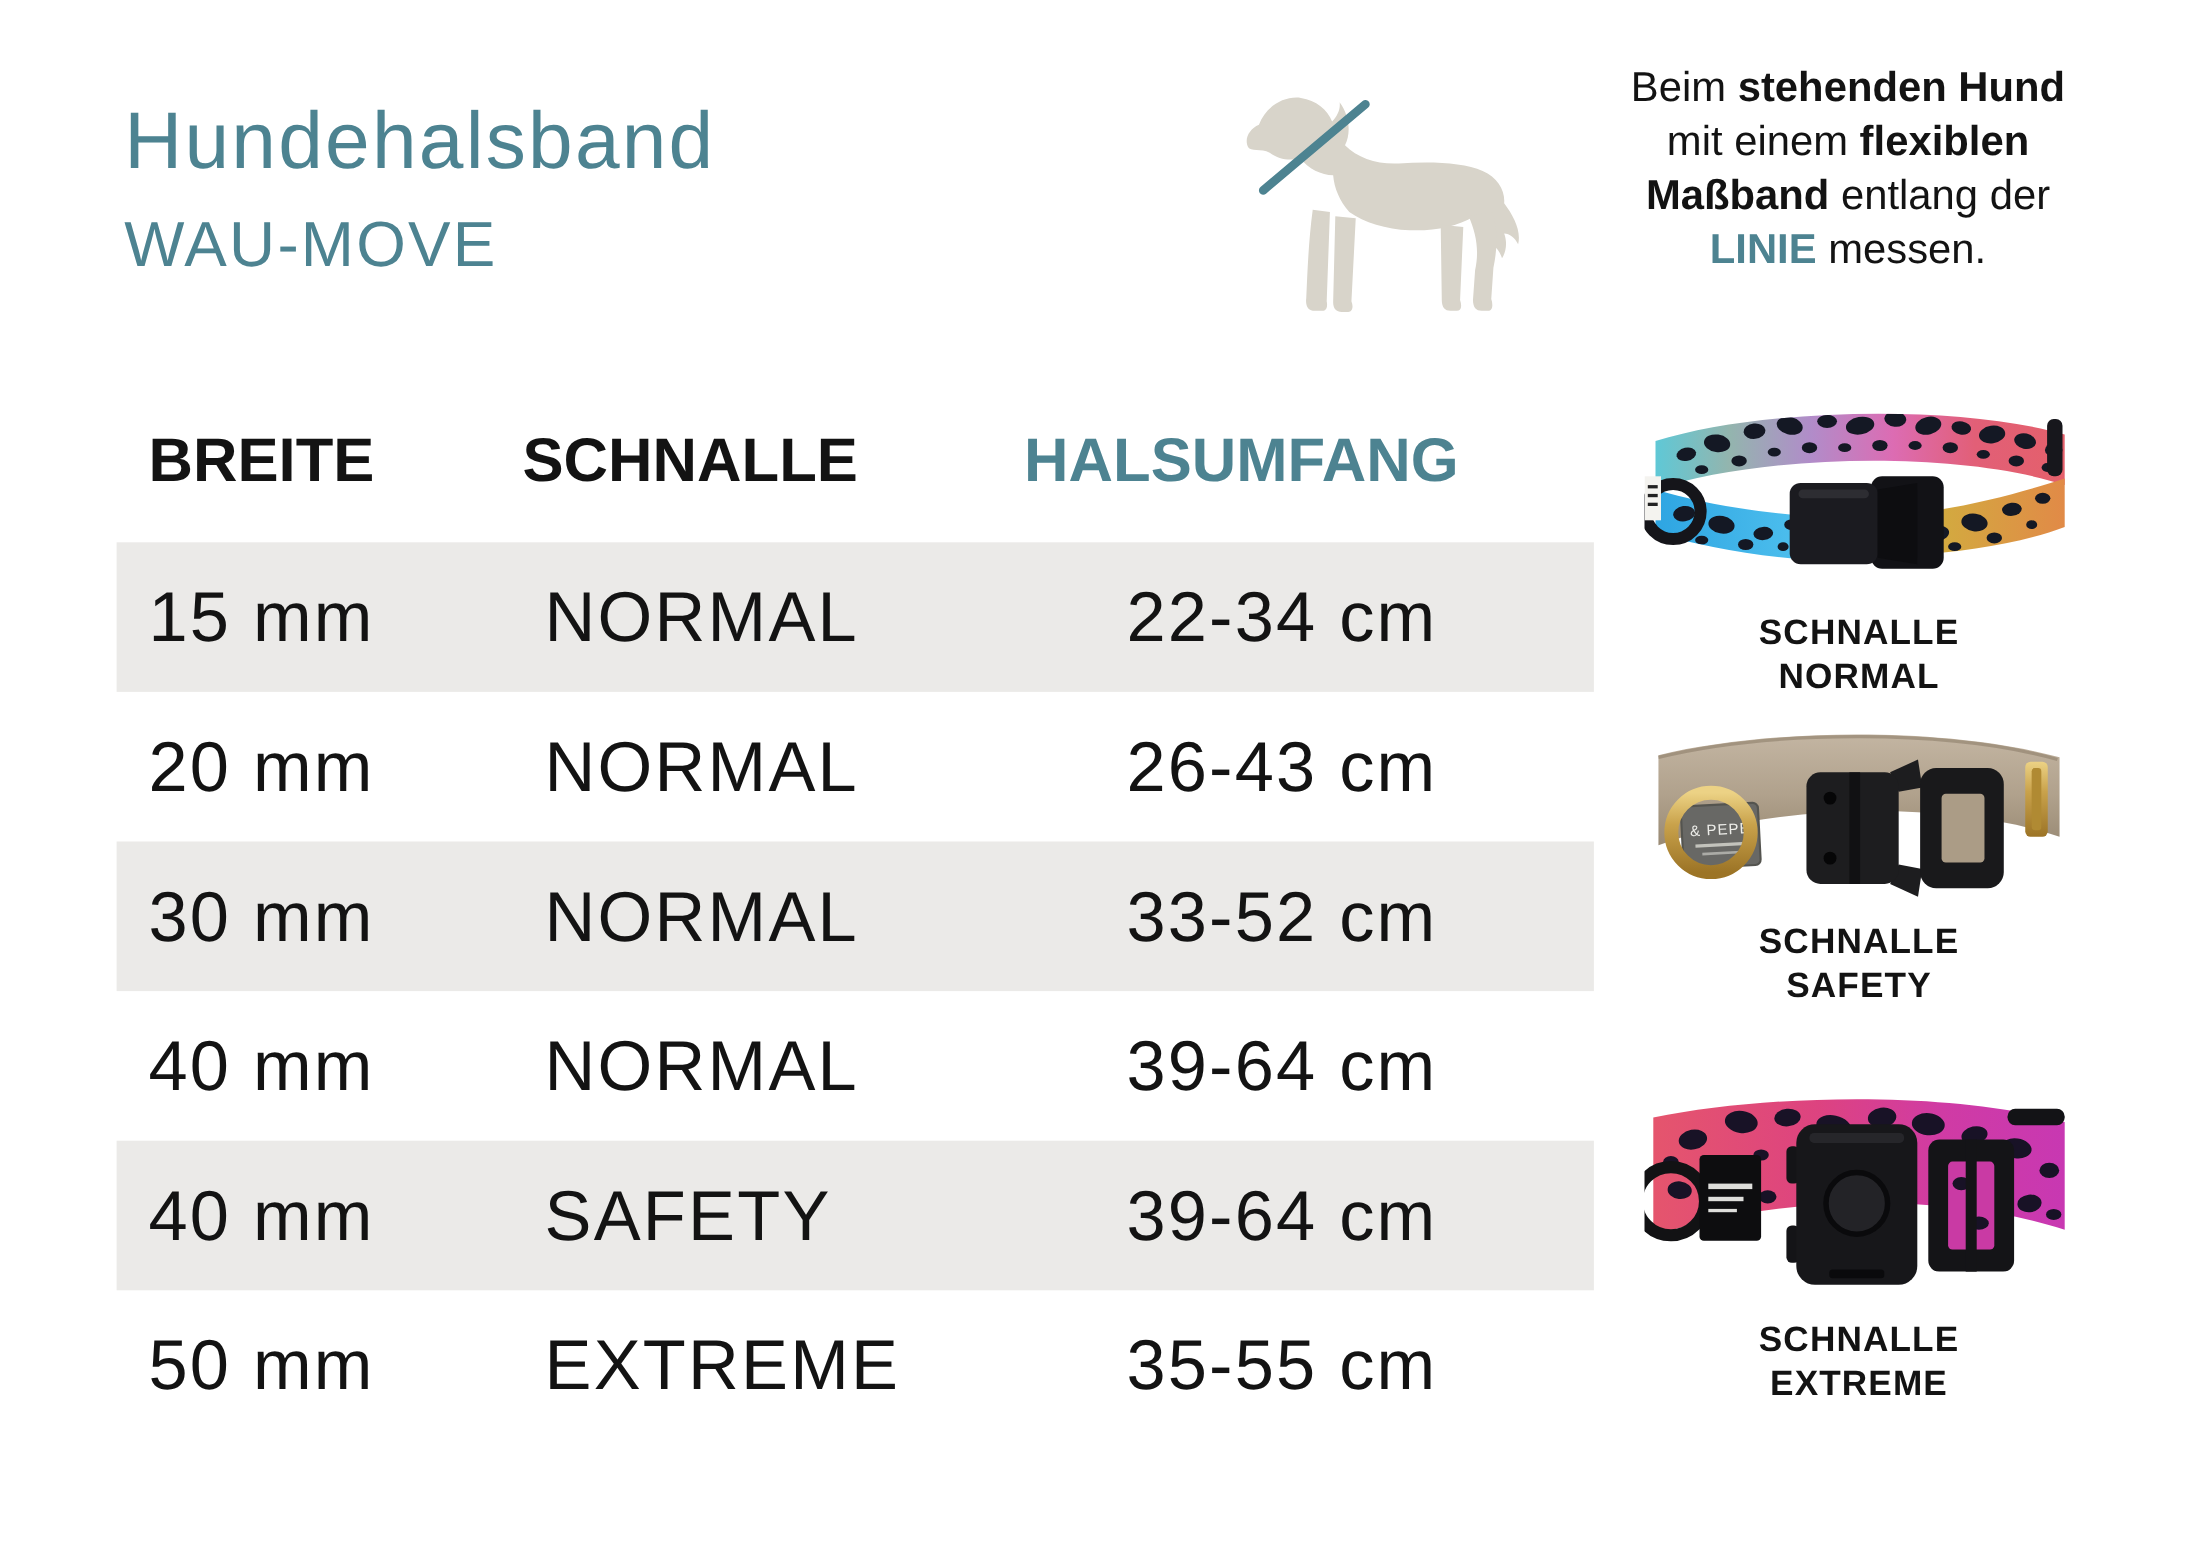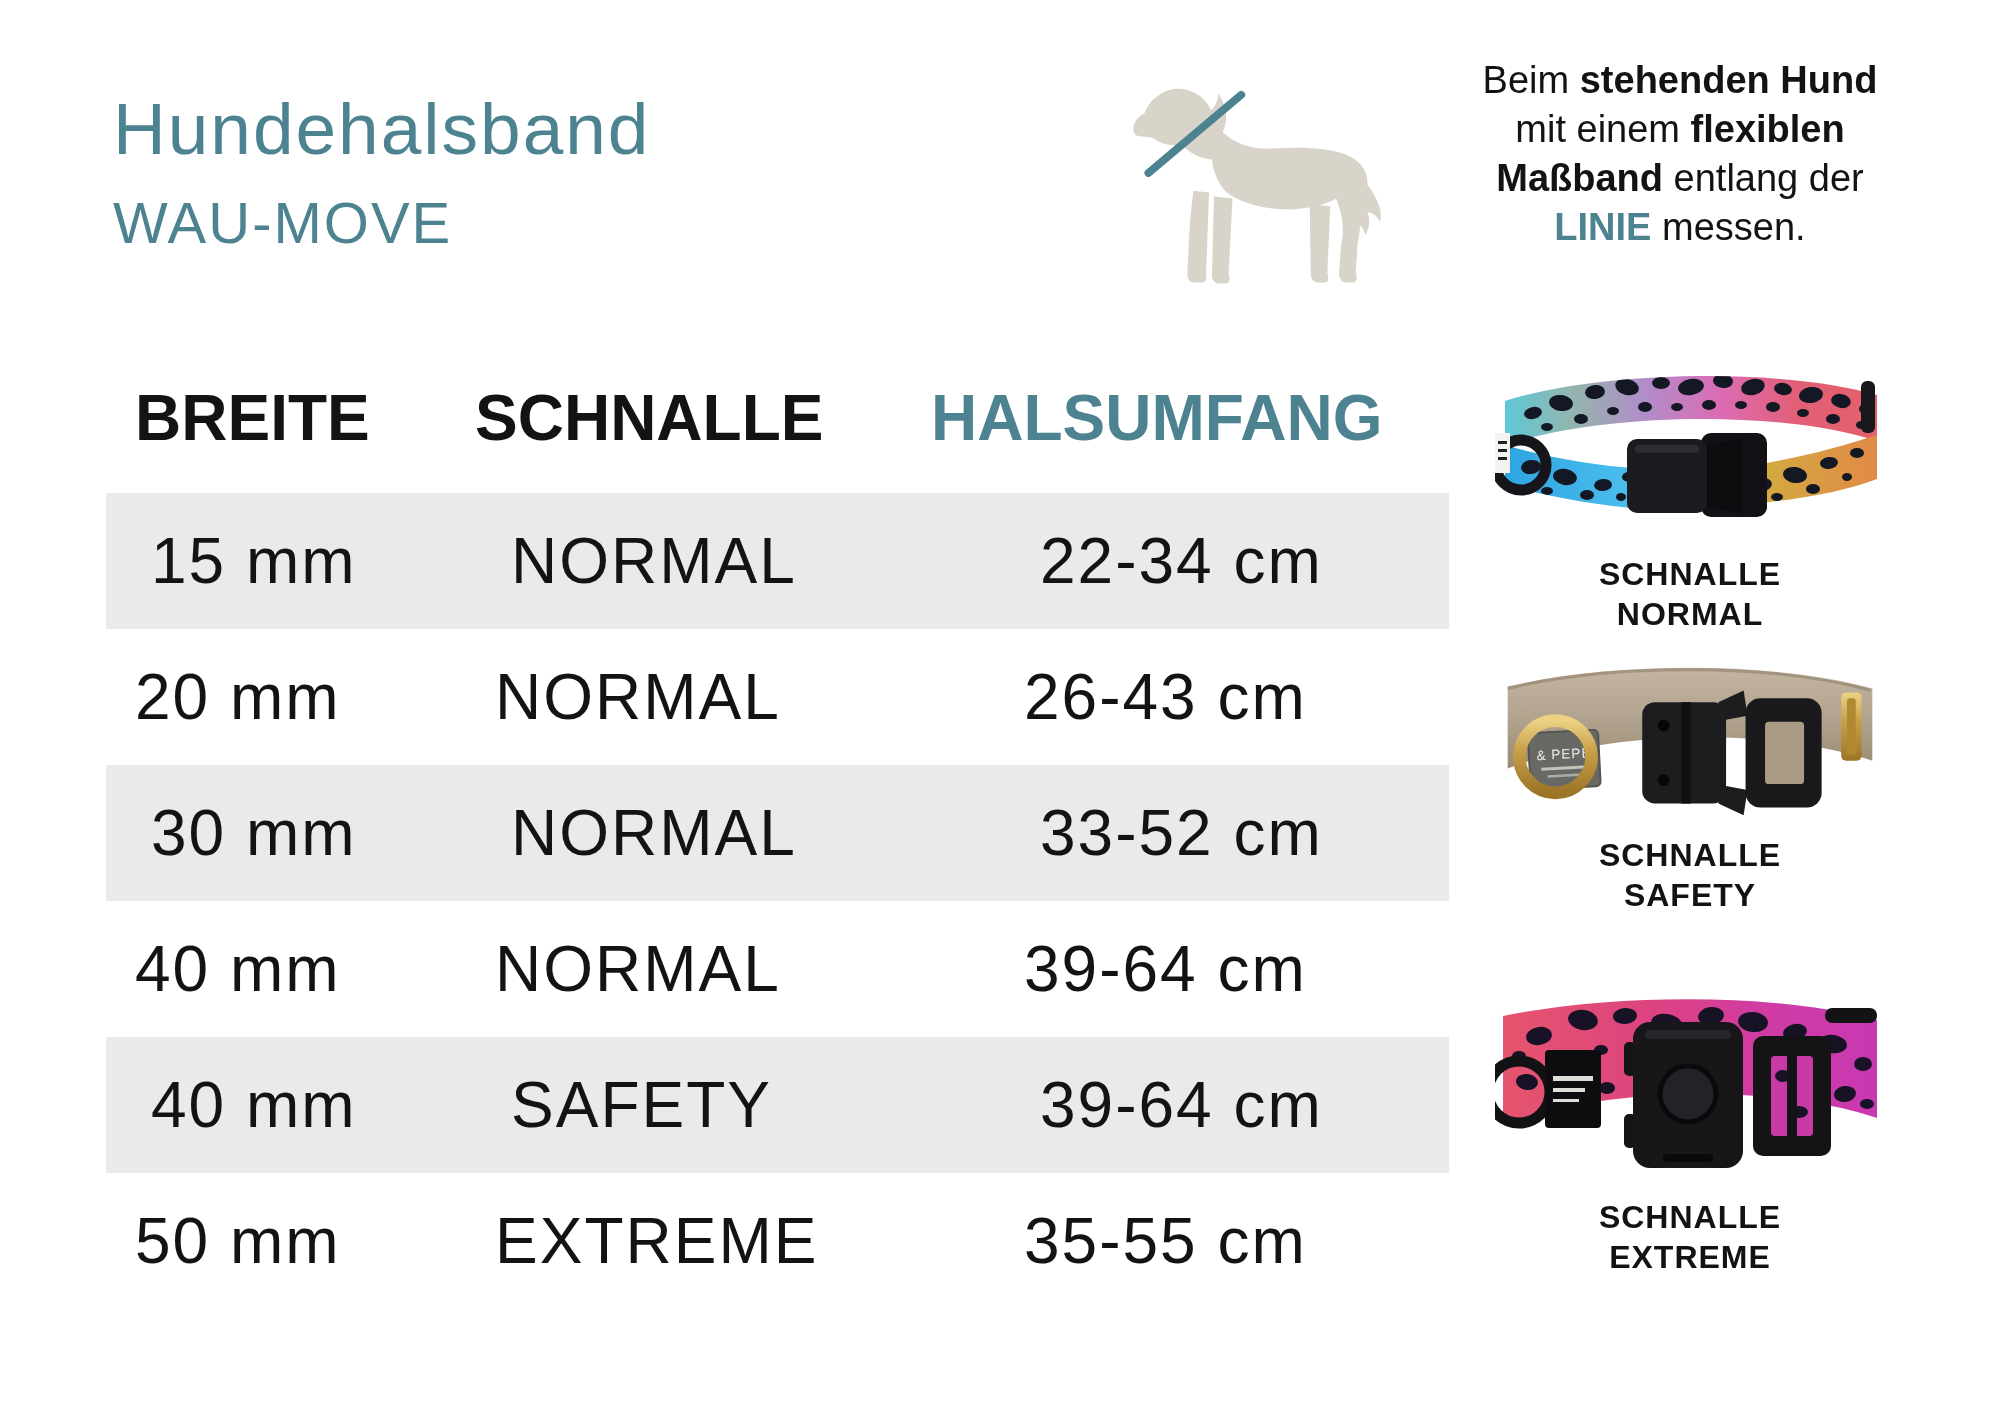--- a/index.html
+++ b/index.html
@@ -20,25 +20,25 @@
   .title .l2{font-size:58px;font-weight:400;letter-spacing:2px;line-height:94px;margin-top:8px;}
   .dog-wrap{position:absolute;left:1078px;top:52px;width:352px;height:248px;}
   .note{position:absolute;left:1440px;top:56px;width:480px;text-align:center;
         font-size:38px;line-height:49px;color:var(--ink);}
   .note div{white-space:pre-wrap;}
   .note b{font-weight:700;}
   .note .accent{color:var(--accent);font-weight:700;}
   
   .size-table{position:absolute;left:106px;top:385px;width:1343px;}
   .thead,.trow{display:grid;grid-template-columns:369px 456px 1fr;}
-  .thead{height:108px;align-items:start;font-weight:800;font-size:64px;line-height:66px;}
+  .thead{height:108px;align-items:start;font-weight:800;font-size:56px;line-height:66px;}
   .thead .c1{padding-left:29px;}
   .thead .c3{color:var(--accent);}
   .trow{height:136px;align-items:center;font-size:64px;font-weight:400;letter-spacing:2px;}
-  .trow.stripe{background:var(--stripe);padding-left:16px;}
+  .trow.stripe{background:var(--stripe);}
   .trow .c1{padding-left:29px;}
   .trow .c2{padding-left:20px;}
   .trow .c3{padding-left:93px;}
   
   .fig{position:absolute;left:1495px;width:390px;text-align:center;}
   #fig-normal{top:295px;}
   #fig-safety{top:630px;}
   #fig-extreme{top:972px;}
   .caption{font-size:32px;font-weight:800;line-height:40px;letter-spacing:1px;margin-top:10px;color:var(--ink);}
   #fig-normal .caption{margin-top:4px;}

